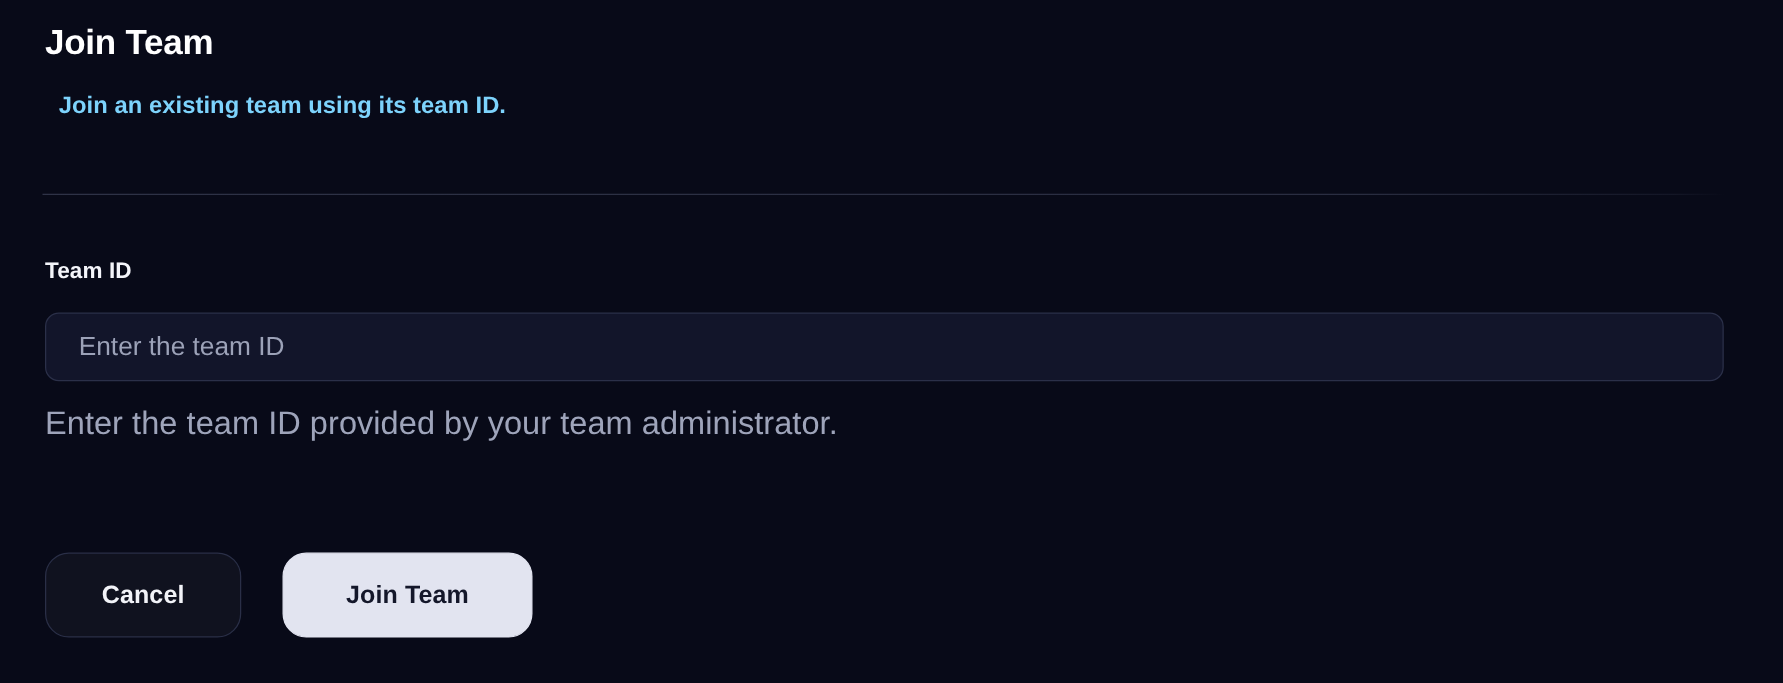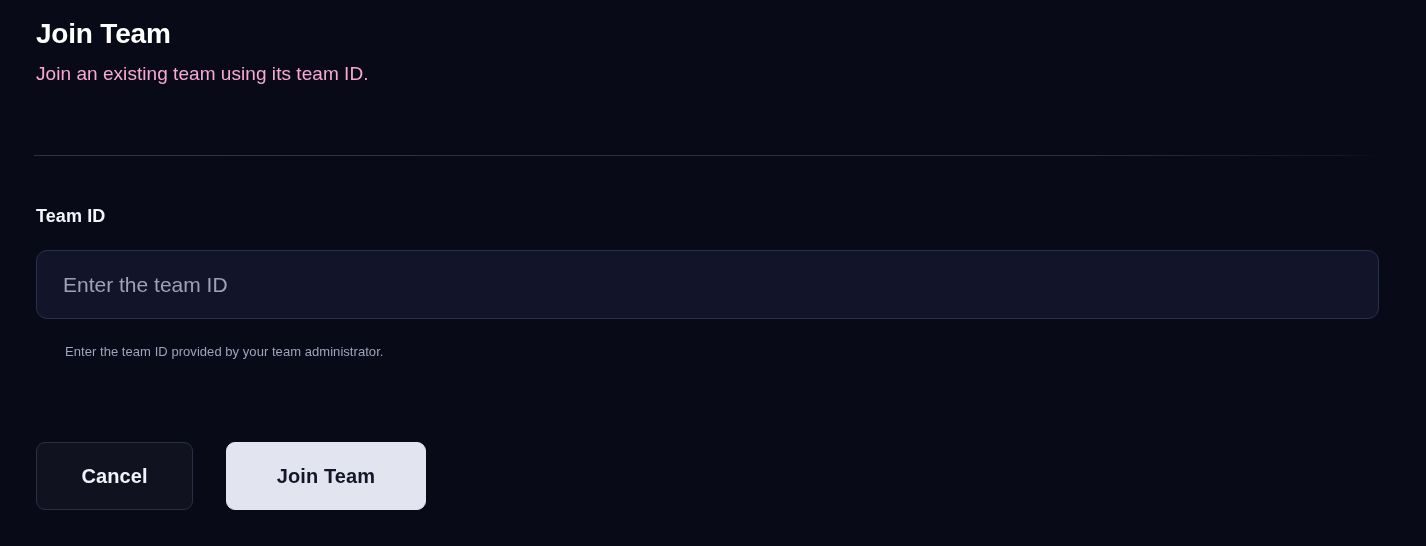--- a/index.html
+++ b/index.html
@@ -33,26 +33,26 @@
   }
   .page-title {
     margin: 0;
     font-size: 28px;
     line-height: 36px;
     font-weight: bold;
     color: #ffffff;
     letter-spacing: -0.2px;
   }
   .page-subtitle {
-    margin: 0;
+    margin: 11px;
     padding-top: 9px;
     font-size: 19px;
     line-height: 26px;
-    font-weight: normal;
-    color: #f9a8d4;
+    font-weight: bold;
+    color: #7dd3fc;
     letter-spacing: 0.05px;
   }
 
   
   .divider {
     position: absolute;
     left: 34px;
     top: 155px;
     width: 1346px;
     height: 1px;
@@ -77,59 +77,58 @@
     font-size: 18px;
     line-height: 24px;
     font-weight: bold;
     color: #f4f5fa;
     letter-spacing: 0.1px;
   }
   .text-input {
     display: block;
     margin-top: 22px;
     width: 1343px;
-    height: 69px;
+    height: 55px;
     background: #12152a;
     border: 1px solid #2b3049;
     border-radius: 11px;
     color: #e9eaf3;
     font-family: "Liberation Sans", sans-serif;
     font-size: 21px;
     padding: 0 26px;
     outline: none;
   }
   .text-input::placeholder {
     color: #9ca2b8;
     opacity: 1;
   }
   .field-help {
     display: block;
     margin-top: 20px;
-    font-size: 13px;
+    font-size: 26px;
     line-height: 26px;
     color: #9ea4ba;
     letter-spacing: 0.05px;
-    margin-left: 29px;
   }
 
   
   .actions {
     position: absolute;
     left: 36px;
     top: 442px;
     display: flex;
     align-items: center;
     gap: 33px;
   }
   .btn {
     font-family: "Liberation Sans", sans-serif;
     font-size: 20px;
     font-weight: bold;
     height: 68px;
-    border-radius: 9px;
+    border-radius: 19px;
     cursor: pointer;
     display: inline-flex;
     align-items: center;
     justify-content: center;
     letter-spacing: 0.1px;
     padding: 0 26px;
   }
   .btn-secondary {
     width: 157px;
     background: #10121f;

